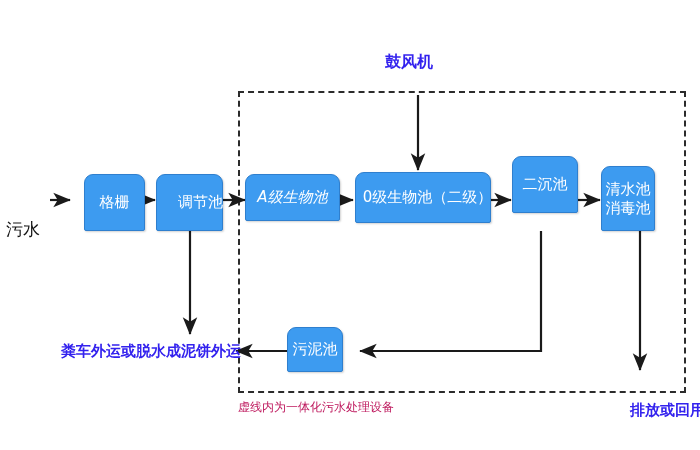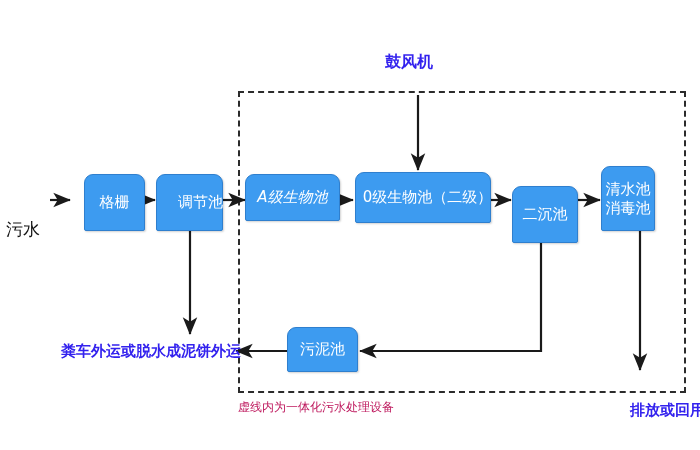--- a/index.html
+++ b/index.html
@@ -116,30 +116,30 @@
   </div>
 
   <div class="box" style="left:245px; top:174px; width:95px; height:47px;font-style:italic;">
     <span class="line">A级生物池</span>
   </div>
 
   <div class="box" style="left:355px; top:172px; width:136px; height:51px;padding-left:9px;">
     <span class="line">0级生物池（二级）</span>
   </div>
 
-  <div class="box" style="left:512px; top:186px; width:66px; height:57px;">
+  <div class="box" style="left:512px; top:156px; width:66px; height:57px;">
     <span class="line">二沉池</span>
   </div>
 
   <div class="box" style="left:601px; top:166px; width:54px; height:65px;">
     <span class="line">清水池</span>
     <span class="line">消毒池</span>
   </div>
 
-  <div class="box" style="left:287px; top:327px; width:71px; height:45px;">
+  <div class="box" style="left:287px; top:327px; width:56px; height:45px;">
     <span class="line">污泥池</span>
   </div>
 
   <div class="accent-label" style="left:61px; top:342px;">粪车外运或脱水成泥饼外运</div>
 
   <div class="accent-label" style="left:630px; top:401px;">排放或回用</div>
 
   <div class="caption-label" style="left:238px; top:399px;">虚线内为一体化污水处理设备</div>
 
 </div>

